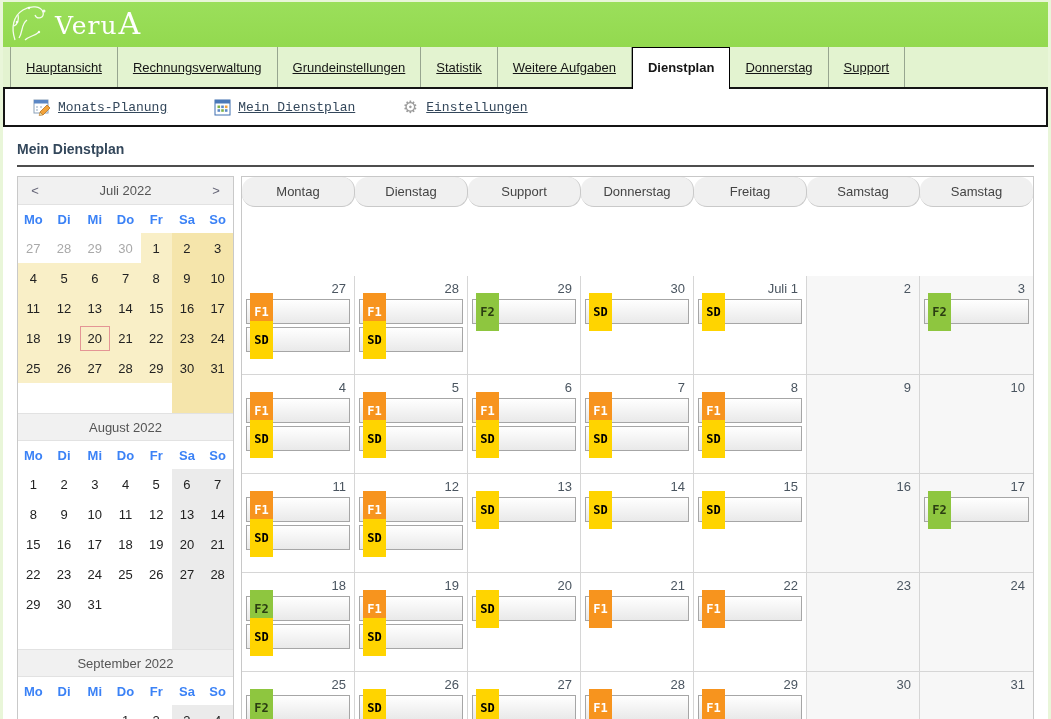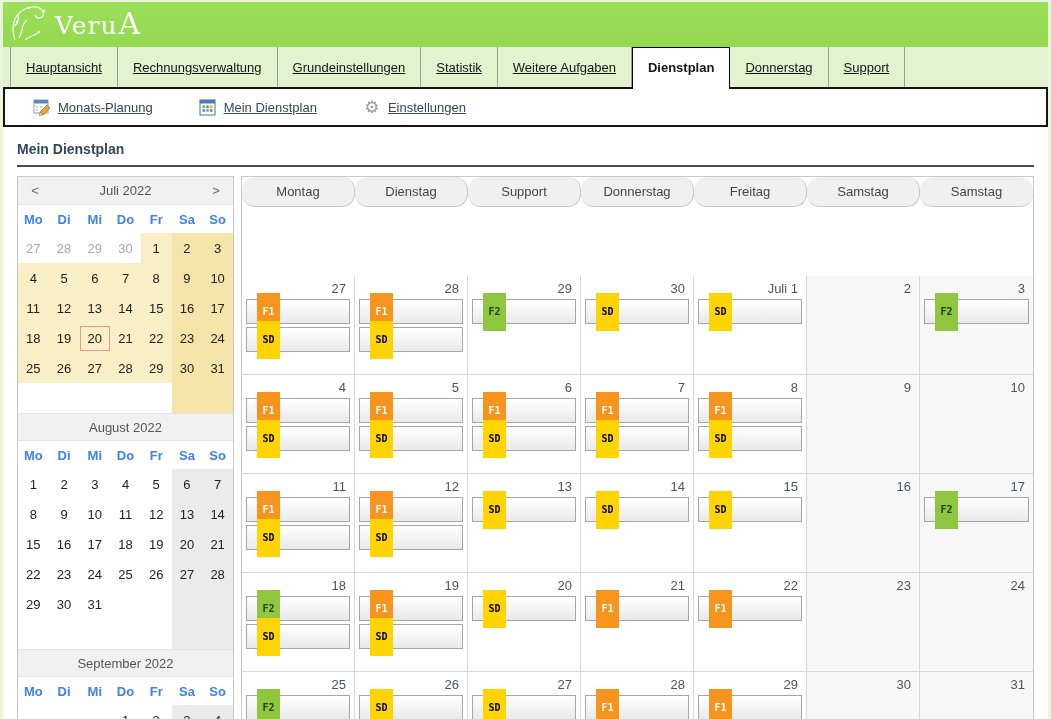--- a/index.html
+++ b/index.html
@@ -51,21 +51,21 @@
   .toolbar {
     height: 40px;
     background: #fff;
     border: 2px solid #141414;
     display: flex; align-items: center;
     gap: 46px;
     padding-left: 28px;
     position: relative; z-index: 2;
   }
   .tool { display:flex; align-items:center; gap:7px; cursor:pointer; text-decoration:none; }
-  .tool .tlabel { font-size:13px; color: var(--link-color, #33475b); text-decoration: underline; }
+  .tool .tlabel { font-size:13px; color: var(--link-color, #33475b); text-decoration: underline; font-family: Liberation Mono, monospace; }
   .ticon { display:inline-flex; width:18px; height:18px; align-items:center; justify-content:center; }
   .gear-glyph { font-size:17px; color:#9c9c9c; line-height:1; font-family:"DejaVu Sans", sans-serif; }
   
   .content { background:#fff; padding: 14px 14px 0 14px; height: 632px; }
   .page-title { font-size:14px; font-weight:bold; color: var(--title-color, #33475b); margin-bottom: 8px; }
   .title-rule { height:2px; background:#4d4d4d; margin-bottom: 9px; }
   .cal-row { display:flex; gap:7px; align-items:flex-start; }
   
   .mini-panel { width:217px; flex:0 0 217px; border:1px solid #c9c9c9; background:#fff; }
   .mc-title {
@@ -108,24 +108,24 @@
   .main-cal > :nth-child(7n) { border-right:none; }
   .day-num { text-align:right; padding:5px 8px 2px 8px; font-size:13px; color:#4a5560; }
   .entry {
     height:25px; margin:1px 4px 3px 4px;
     border:1px solid #a6a6a6;
     background: linear-gradient(180deg, #ffffff, #e9e9e9);
     display:flex; align-items:center;
     cursor:pointer;
   }
   .badge {
-    min-width:23px; height:38px; margin-left:10px; padding:0 2px;
+    min-width:23px; height:38px; margin-left:3px; padding:0 2px;
     display:flex; align-items:center; justify-content:center;
     font-family:"DejaVu Sans Mono", monospace;
-    font-weight:bold; font-size:10px;
+    font-weight:bold; font-size:12px;
   }
 </style>
 </head>
 <body>
 
 <div>
 
   <div class="banner">
     <span class="flourish">
       <svg width="44" height="42" viewBox="0 0 44 42">

